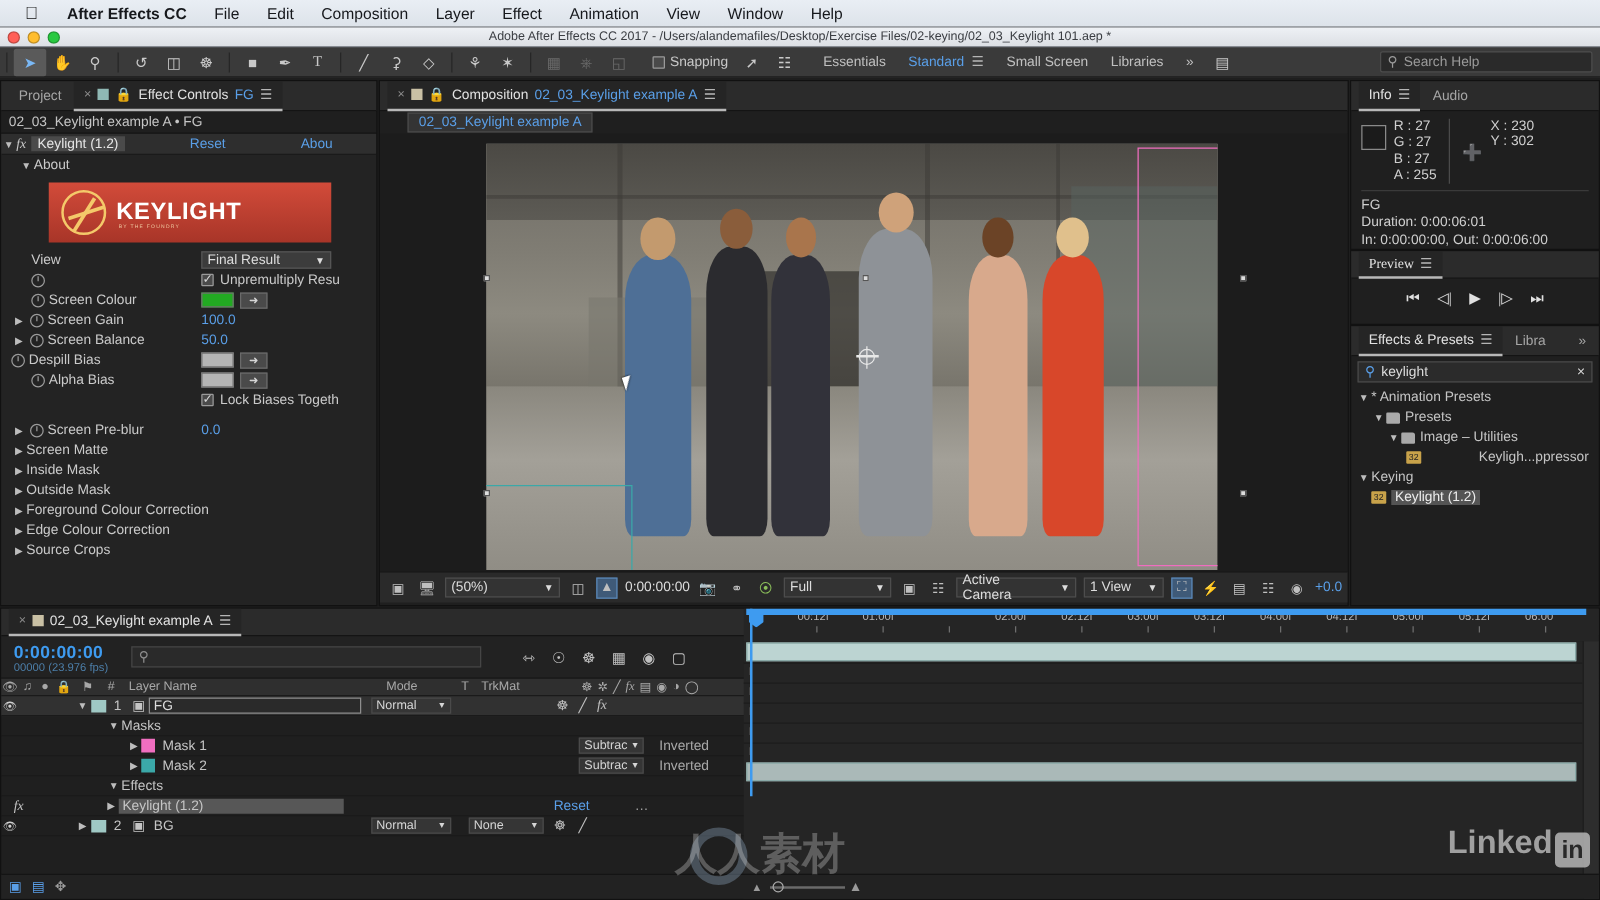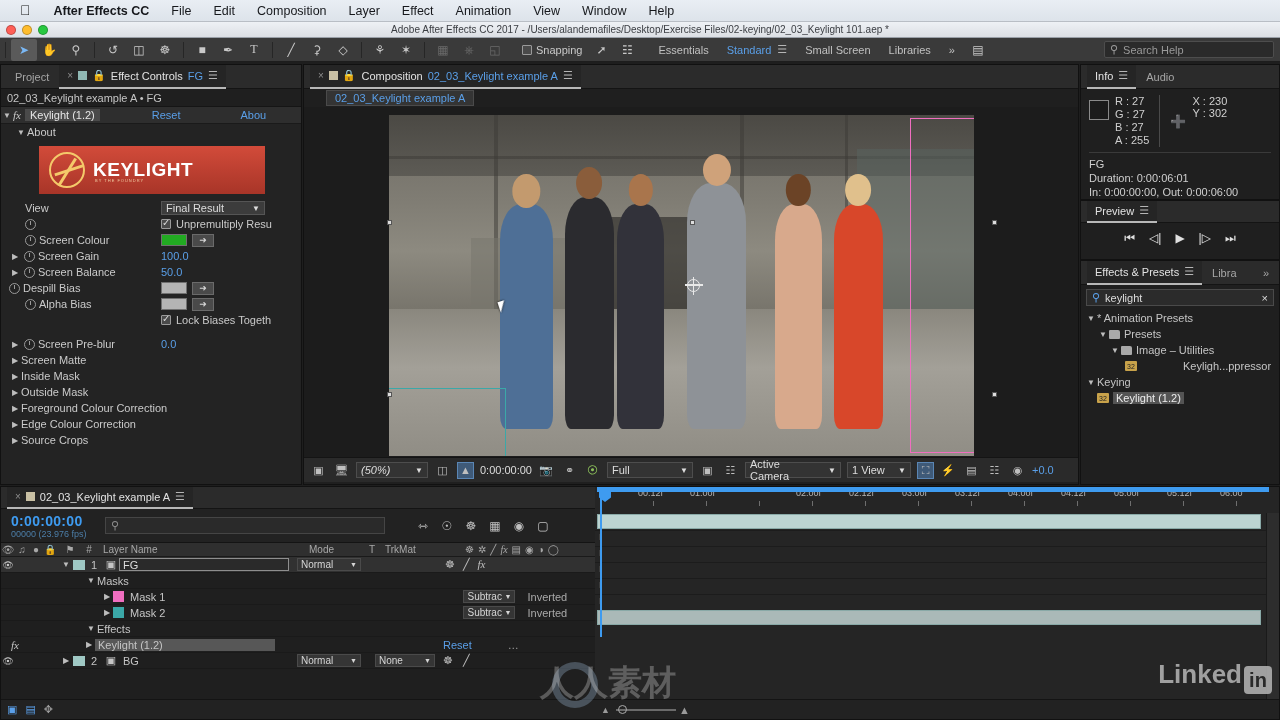--- a/index.html
+++ b/index.html
@@ -134,21 +134,21 @@
     height: 25px; background: #2a2a2a; border-top: 1px solid #141414;
     display: flex; align-items: center; gap: 6px; padding-left: 6px; font-size: 11px; color: #c5c5c5;
   }
   .bb-btn { display:flex; align-items:center; justify-content:center; min-width: 17px; height: 17px; color:#bfbfbf; }
   .bb-dd { background:#333; border:1px solid #4d4d4d; height:16px; display:flex; align-items:center;
            justify-content:space-between; padding:0 4px; gap:6px; color:#ddd; }
   .bb-on { background:#3f5a78; border:1px solid #5a86b5; }
 
   
   #info-panel { left: 1080px; top: 64px; width: 200px; height: 136px; }
-  #preview-panel { left: 1080px; top: 200px; width: 200px; height: 60px; }
+  #preview-panel { left: 1080px; top: 200px; width: 200px; height: 60px; font-family: Liberation Serif, serif; }
   #effects-presets { left: 1080px; top: 260px; width: 200px; height: 225px; }
   .info-body { padding: 6px 8px; font-size: 11px; color: #cfcfcf; }
   .info-grid { display: flex; gap: 6px; align-items: flex-start; }
   .colorbox { width: 20px; height: 20px; background: #1b1b1b; border: 1px solid #8a8a8a; margin-top: 5px; }
   .rgba div { line-height: 13px; }
   .vsep { width: 1px; background: #4a4a4a; height: 52px; margin: 0 4px; }
   .info-div { height: 1px; background: #3a3a3a; margin: 5px 0 4px 0; }
   .prev-row { display: flex; align-items: center; justify-content: center; gap: 14px; height: 30px; color:#e0e0e0; font-size:12px; }
   .ep-search { margin: 4px 5px; height: 17px; background: #2b2b2b; border: 1px solid #4a4a4a;
                display: flex; align-items: center; gap: 5px; padding: 0 5px; font-size: 11px; color: #dcdcdc; }
@@ -482,21 +482,21 @@
       <div class="handle" style="left:83px;top:455px;"></div>
       <div class="handle" style="left:386px;top:455px;"></div>
       <div class="handle" style="left:688px;top:455px;"></div>
 
       <div class="cursor-arrow" style="left:195px;top:194px;"></div>
     </div>
 
     <div class="comp-bottombar">
       <span class="bb-btn">▣</span>
       <span class="bb-btn">🖥</span>
-      <span class="bb-dd" style="width:72px;font-style:italic;">
+      <span class="bb-dd" style="width:92px;">
         <span>(50%)</span>
         <span style="font-size:8px;">▼</span>
       </span>
       <span class="bb-btn">◫</span>
       <span class="bb-btn bb-on">▲</span>
       <span style="color:#ddd;">0:00:00:00</span>
       <span class="bb-btn">📷</span>
       <span class="bb-btn">⚭</span>
       <span class="bb-btn" style="color:#8bbf5a;">⦿</span>
       <span class="bb-dd" style="width:86px;">

